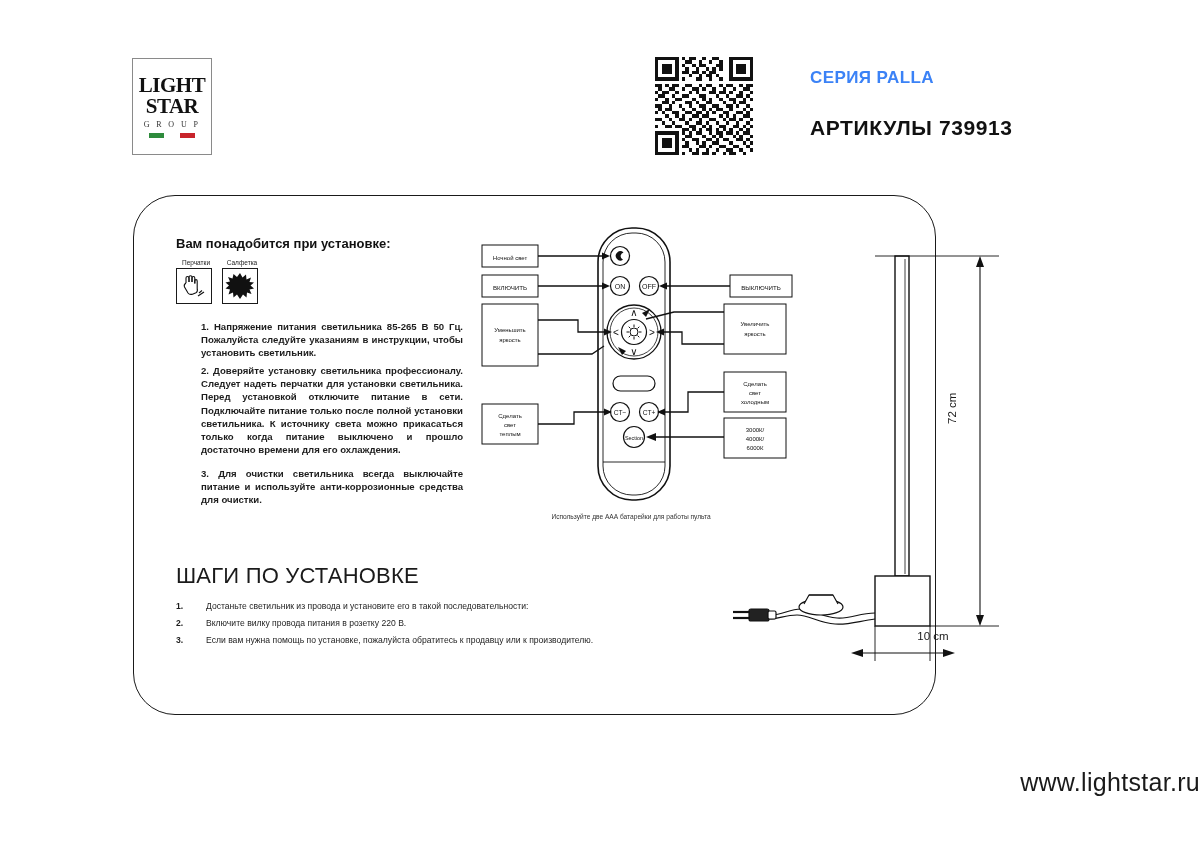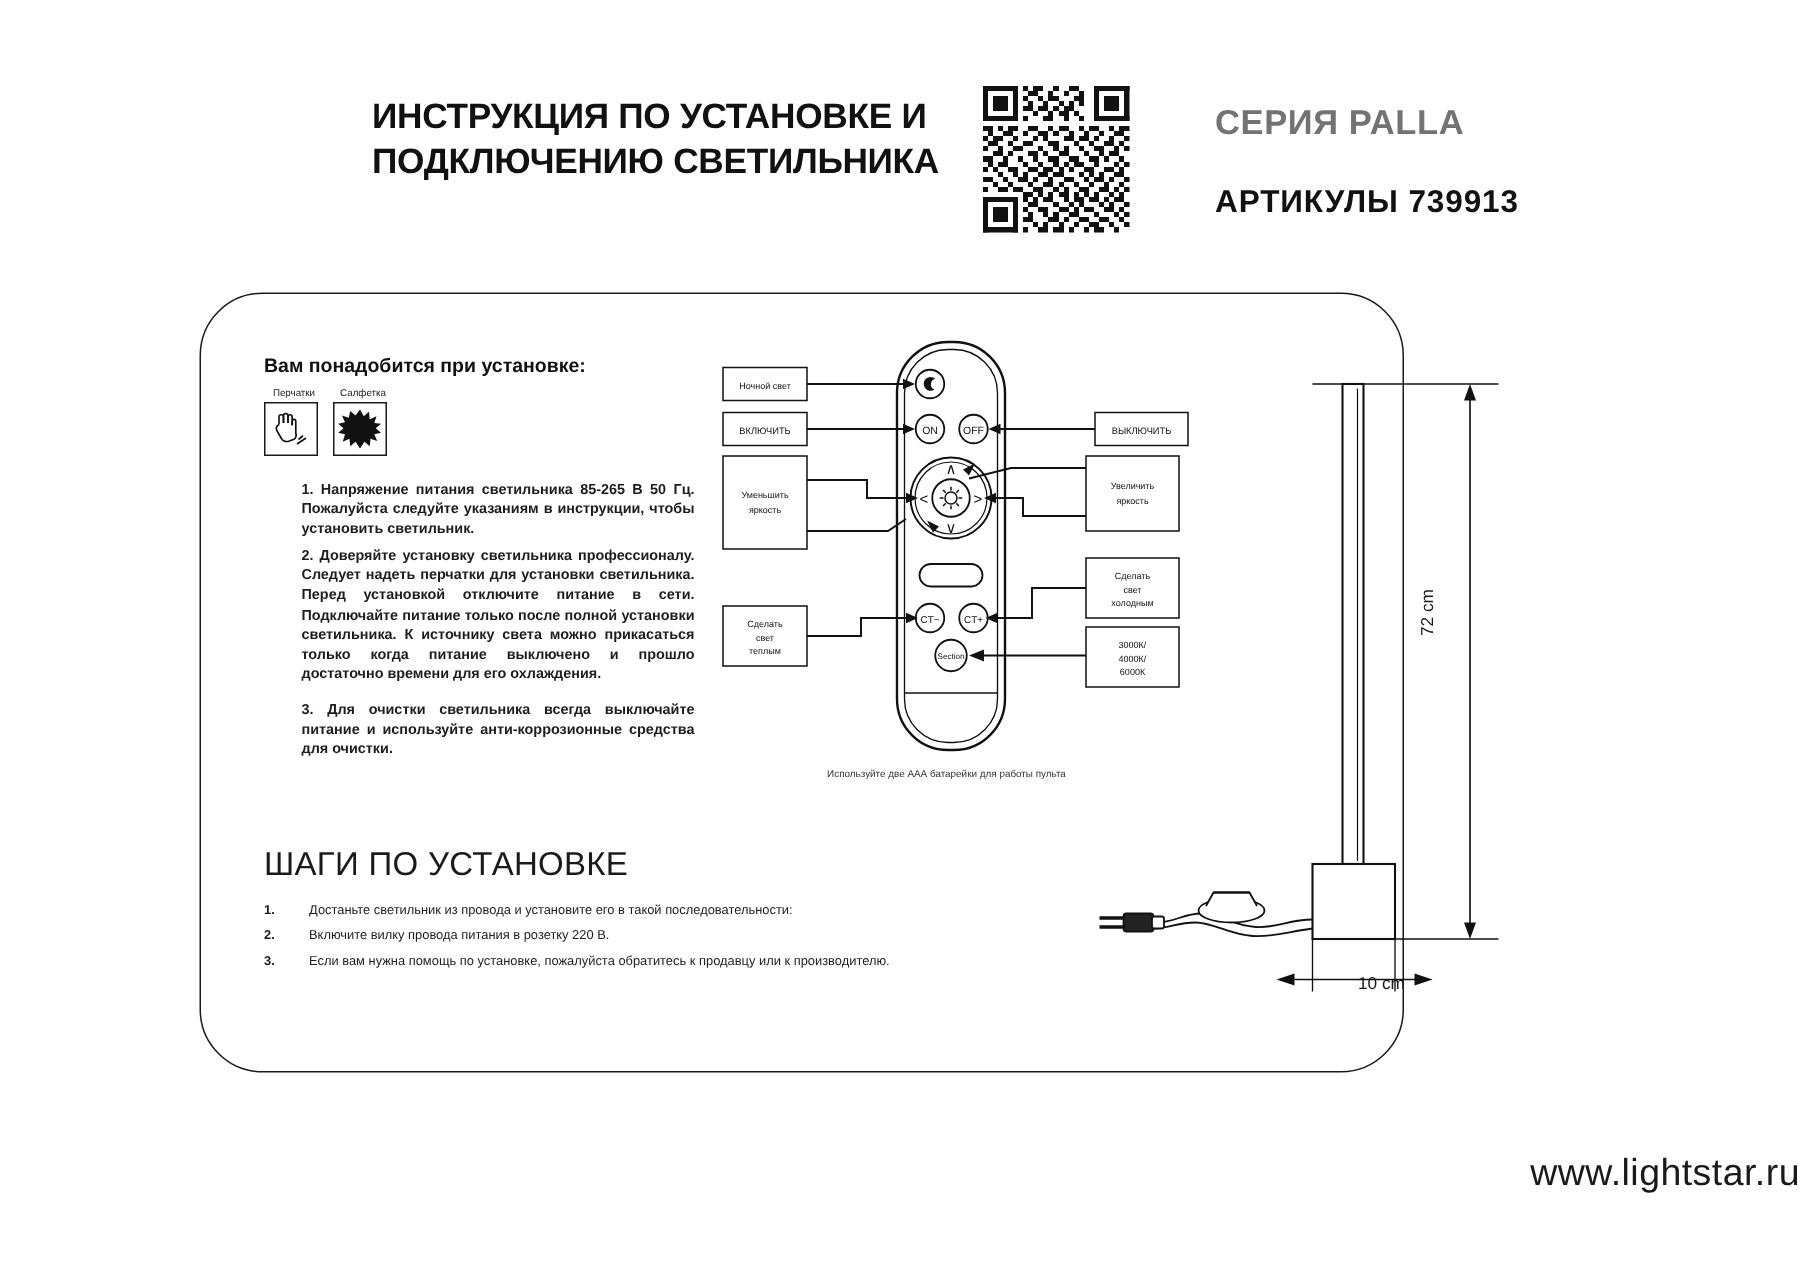--- a/index.html
+++ b/index.html
@@ -74,23 +74,23 @@
     width: 98px; height: 98px;
   }
 
   #series-block {
     position: absolute;
     left: 810px; top: 68px;
     width: 330px;
   }
   #series-line {
     font-weight: bold;
-    font-size: 23px;
+    font-size: 17px;
     letter-spacing: 0.4px;
-    color: #737373;
+    color: #3b82f6;
     margin-bottom: 16px;
   }
   #articul-line {
     font-weight: bold;
     font-size: 21px;
     letter-spacing: 0.6px;
     color: #111;
     margin-top: 28px;
   }
 
@@ -196,45 +196,55 @@
     position: absolute;
     left: 812px; top: 228px;
     font-size: 11.5px;
     color: #1a1a1a;
     transform: rotate(-90deg);
     transform-origin: left top;
     white-space: nowrap;
   }
   #dim-h-label {
     position: absolute;
-    left: 742px; top: 454px;
+    left: 742px; top: 434px;
     width: 90px;
     text-align: center;
     font-size: 11.5px;
     color: #1a1a1a;
+    padding-left: 12px;
   }
 
   
   #footer {
     position: absolute;
     left: 0; top: 768px;
     width: 1200px;
     text-align: right;
     font-size: 25px;
     color: #1a1a1a;
     letter-spacing: 0.3px;
   }
 </style>
 </head>
 <body>
 
 <div id="header">
 
-
-  <div id="main-title">ИНСТРУКЦИЯ ПО УСТАНОВКЕ И ПОДКЛЮЧЕНИЮ СВЕТИЛЬНИКА</div>
+  <div id="logo-box">
+    <div id="logo-light">LIGHT</div>
+    <div id="logo-star">STAR</div>
+    <div id="logo-group">G R O U P</div>
+    <div id="logo-flag">
+      <i style="background:#2e8b3c"></i>
+        <i style="background:#ffffff"></i>
+        <i style="background:#c8242b"></i>
+    </div>
+  </div>
+
 
   <svg id="qr" viewBox="0 0 29 29" shape-rendering="crispEdges">
     <rect width="29" height="29" fill="#fff"></rect>
     <g fill="#111">
       <rect x="0" y="0" width="7" height="1"></rect>
         <rect x="0" y="6" width="7" height="1"></rect>
       <rect x="0" y="0" width="1" height="7"></rect>
         <rect x="6" y="0" width="1" height="7"></rect>
       <rect x="2" y="2" width="3" height="3"></rect>
       <rect x="22" y="0" width="7" height="1"></rect>

